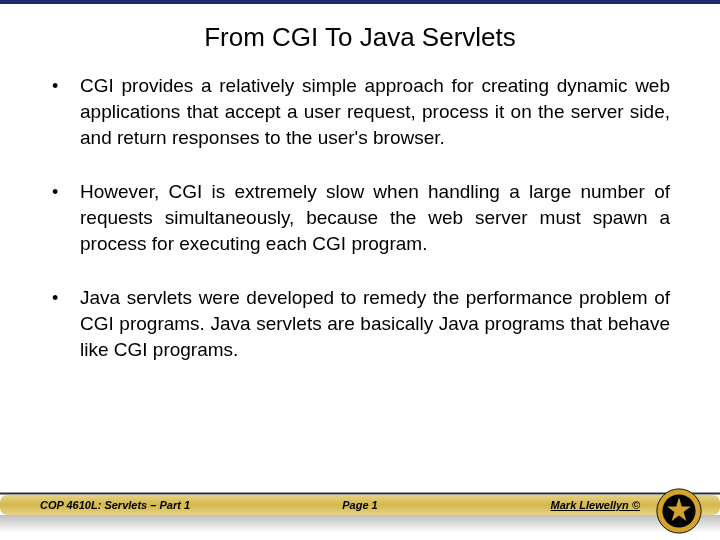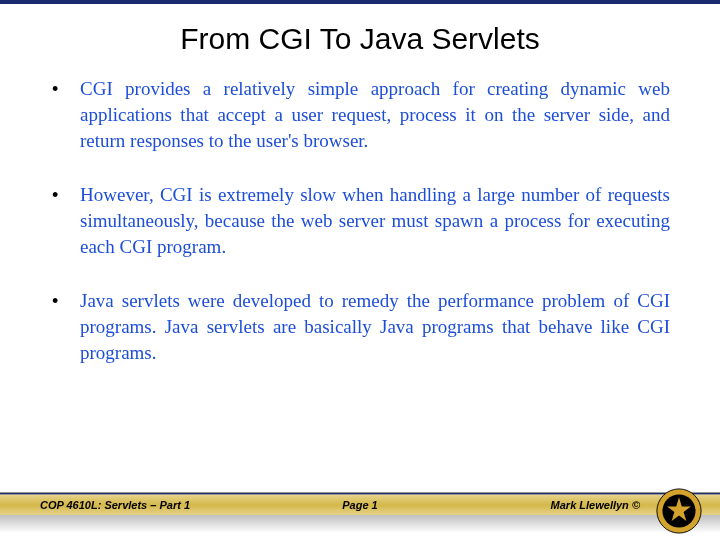--- a/index.html
+++ b/index.html
@@ -4,21 +4,21 @@
 <style>
   * { margin: 0; padding: 0; box-sizing: border-box; }
   html, body { width: 720px; height: 540px; overflow: hidden; font-family: Arial, Helvetica, sans-serif; background: #fff; }
   .slide {
     width: 720px; height: 540px;
     position: relative;
     background: #fff;
     border-top: 4px solid #1a2a6c;
   }
   .title {
-    font-size: 30px;
+    font-size: 26px;
     text-align: center;
     padding: 18px 20px 10px 20px;
     color: #000;
     font-weight: normal;
     font-family: Arial, sans-serif;
   }
   .content {
     padding: 10px 50px 0 50px;
   }
   .bullet-row {
@@ -30,58 +30,59 @@
     font-size: 18px;
     line-height: 26px;
     color: #000;
     text-align: left;
     padding-left: 2px;
   }
   .bullet-text {
     flex: 1;
     font-size: 19px;
     line-height: 26px;
-    color: #1d4ed8;
-    font-family: Liberation Serif, serif;
+    color: #000000;
+    font-family: Liberation Sans, sans-serif;
     text-align: justify;
   }
   .footer {
     position: absolute;
     left: 0; right: 0; bottom: 0;
     height: 48px;
   }
   .footer-bar-line {
     height: 3px;
     background: linear-gradient(to bottom, #1a2a6c 0%, #1a2a6c 100%);
     border-top: 1px solid #999;
     border-bottom: 1px solid #999;
     margin-bottom: 0;
   }
   .footer-gold {
     height: 20px;
     background: linear-gradient(to bottom, #e6d28a 0%, #d4b84a 50%, #e6d28a 100%);
     display: flex;
     align-items: center;
     position: relative;
+    border-radius: 7px;
   }
   .footer-shadow {
     height: 18px;
     background: linear-gradient(to bottom, rgba(0,0,0,0.25) 0%, rgba(0,0,0,0) 100%);
   }
   .footer-text {
     font-size: 11px;
     font-weight: bold;
     font-style: italic;
     color: #000;
     font-family: Arial, sans-serif;
     position: absolute;
   }
   .footer-left { left: 40px; }
   .footer-center { left: 50%; transform: translateX(-50%); }
-  .footer-right { right: 80px; }
+  .footer-right { right: 80px; text-decoration: underline; }
   .logo {
     position: absolute;
     right: 18px;
     bottom: 6px;
     width: 46px;
     height: 46px;
   }
   .logo svg { width: 100%; height: 100%; }
 </style>
 </head>

